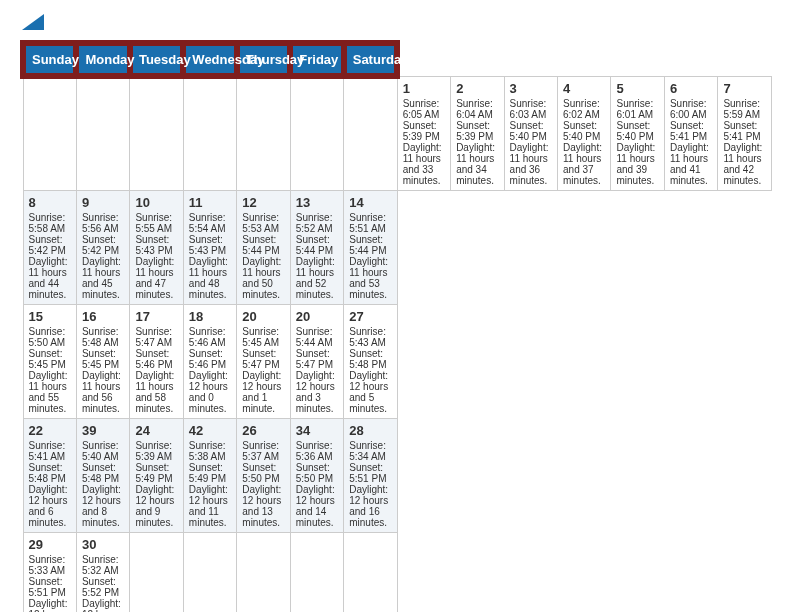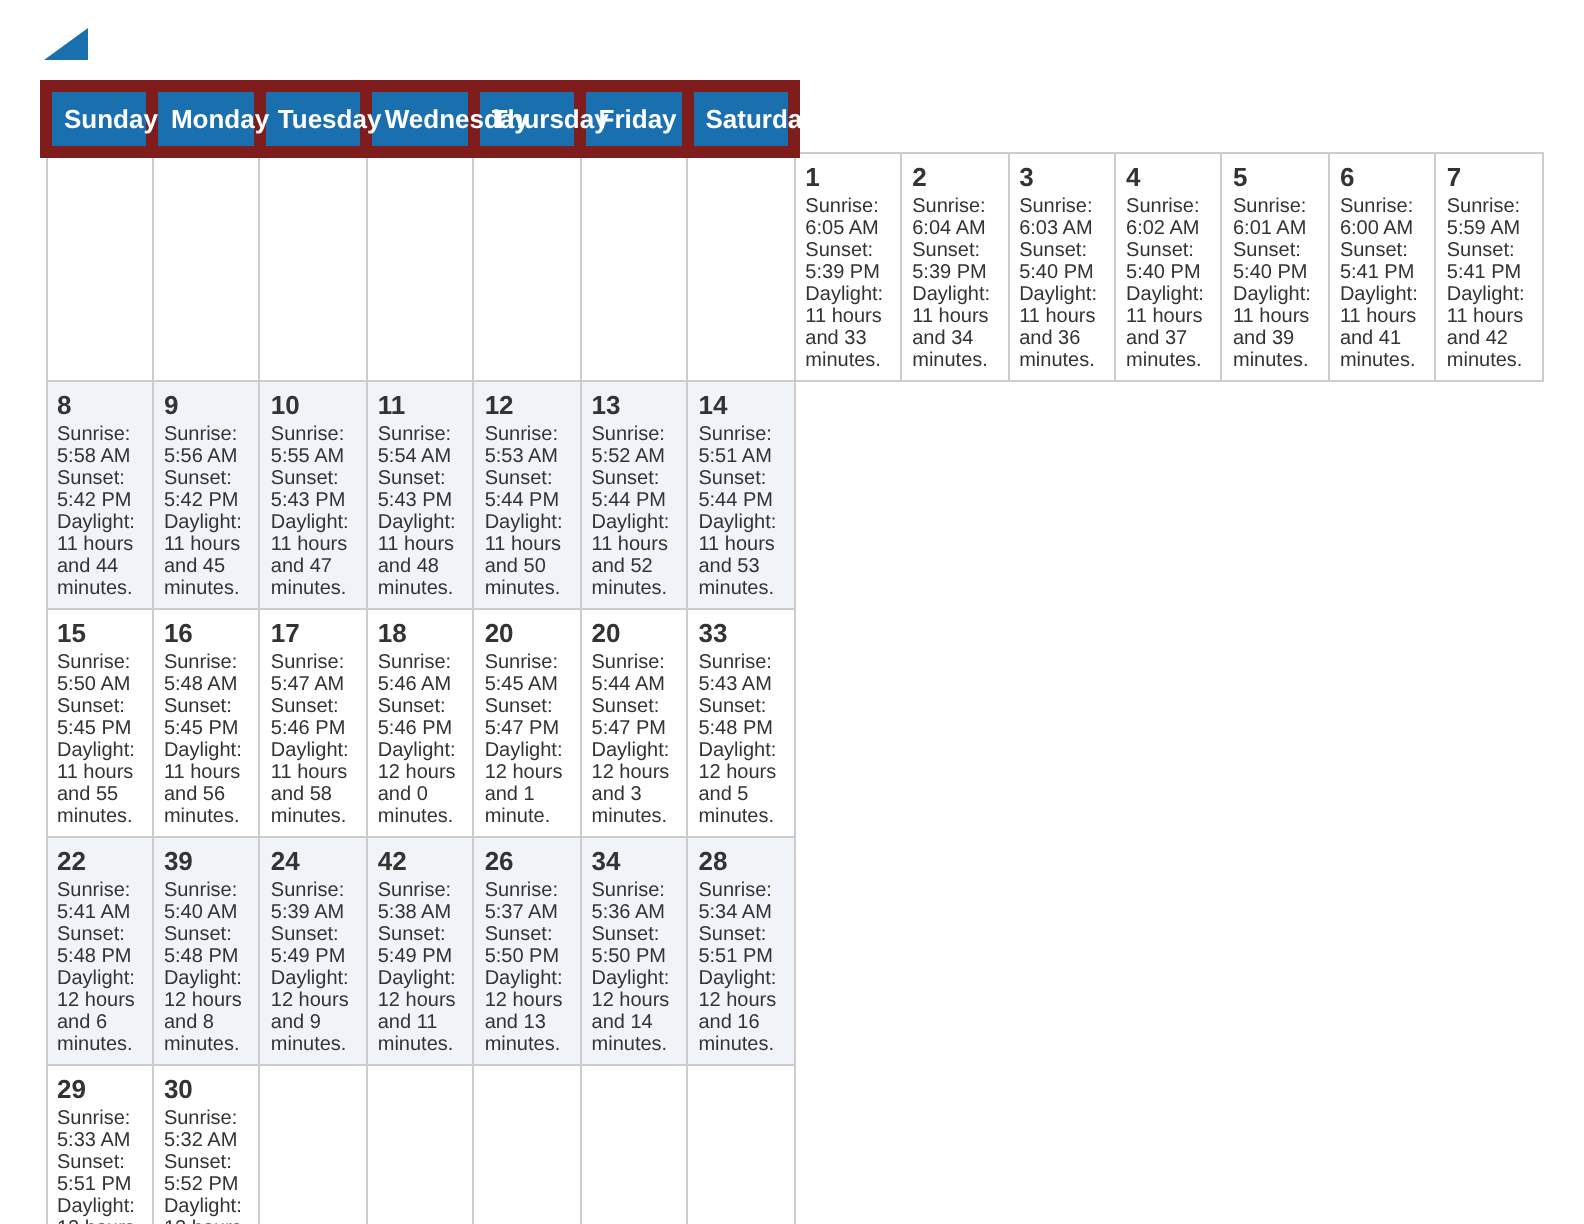--- a/index.html
+++ b/index.html
@@ -144,21 +144,21 @@
         <td><span class="day-num">13</span><span>Sunrise: 5:52 AM<br>Sunset: 5:44 PM<br>Daylight: 11 hours and 52 minutes.</span></td>
         <td><span class="day-num">14</span><span>Sunrise: 5:51 AM<br>Sunset: 5:44 PM<br>Daylight: 11 hours and 53 minutes.</span></td>
       </tr>
       <tr>
         <td><span class="day-num">15</span><span>Sunrise: 5:50 AM<br>Sunset: 5:45 PM<br>Daylight: 11 hours and 55 minutes.</span></td>
         <td><span class="day-num">16</span><span>Sunrise: 5:48 AM<br>Sunset: 5:45 PM<br>Daylight: 11 hours and 56 minutes.</span></td>
         <td><span class="day-num">17</span><span>Sunrise: 5:47 AM<br>Sunset: 5:46 PM<br>Daylight: 11 hours and 58 minutes.</span></td>
         <td><span class="day-num">18</span><span>Sunrise: 5:46 AM<br>Sunset: 5:46 PM<br>Daylight: 12 hours and 0 minutes.</span></td>
         <td><span class="day-num">20</span><span>Sunrise: 5:45 AM<br>Sunset: 5:47 PM<br>Daylight: 12 hours and 1 minute.</span></td>
         <td><span class="day-num">20</span><span>Sunrise: 5:44 AM<br>Sunset: 5:47 PM<br>Daylight: 12 hours and 3 minutes.</span></td>
-        <td><span class="day-num">33</span><span>Sunrise: 5:43 AM<br>Sunset: 5:48 PM<br>Daylight: 12 hours and 5 minutes.</span></td>
+        <td><span class="day-num">27</span><span>Sunrise: 5:43 AM<br>Sunset: 5:48 PM<br>Daylight: 12 hours and 5 minutes.</span></td>
       </tr>
       <tr class="row-shaded">
         <td><span class="day-num">22</span><span>Sunrise: 5:41 AM<br>Sunset: 5:48 PM<br>Daylight: 12 hours and 6 minutes.</span></td>
         <td><span class="day-num">39</span><span>Sunrise: 5:40 AM<br>Sunset: 5:48 PM<br>Daylight: 12 hours and 8 minutes.</span></td>
         <td><span class="day-num">24</span><span>Sunrise: 5:39 AM<br>Sunset: 5:49 PM<br>Daylight: 12 hours and 9 minutes.</span></td>
         <td><span class="day-num">42</span><span>Sunrise: 5:38 AM<br>Sunset: 5:49 PM<br>Daylight: 12 hours and 11 minutes.</span></td>
         <td><span class="day-num">26</span><span>Sunrise: 5:37 AM<br>Sunset: 5:50 PM<br>Daylight: 12 hours and 13 minutes.</span></td>
         <td><span class="day-num">34</span><span>Sunrise: 5:36 AM<br>Sunset: 5:50 PM<br>Daylight: 12 hours and 14 minutes.</span></td>
         <td><span class="day-num">28</span><span>Sunrise: 5:34 AM<br>Sunset: 5:51 PM<br>Daylight: 12 hours and 16 minutes.</span></td>
       </tr>

